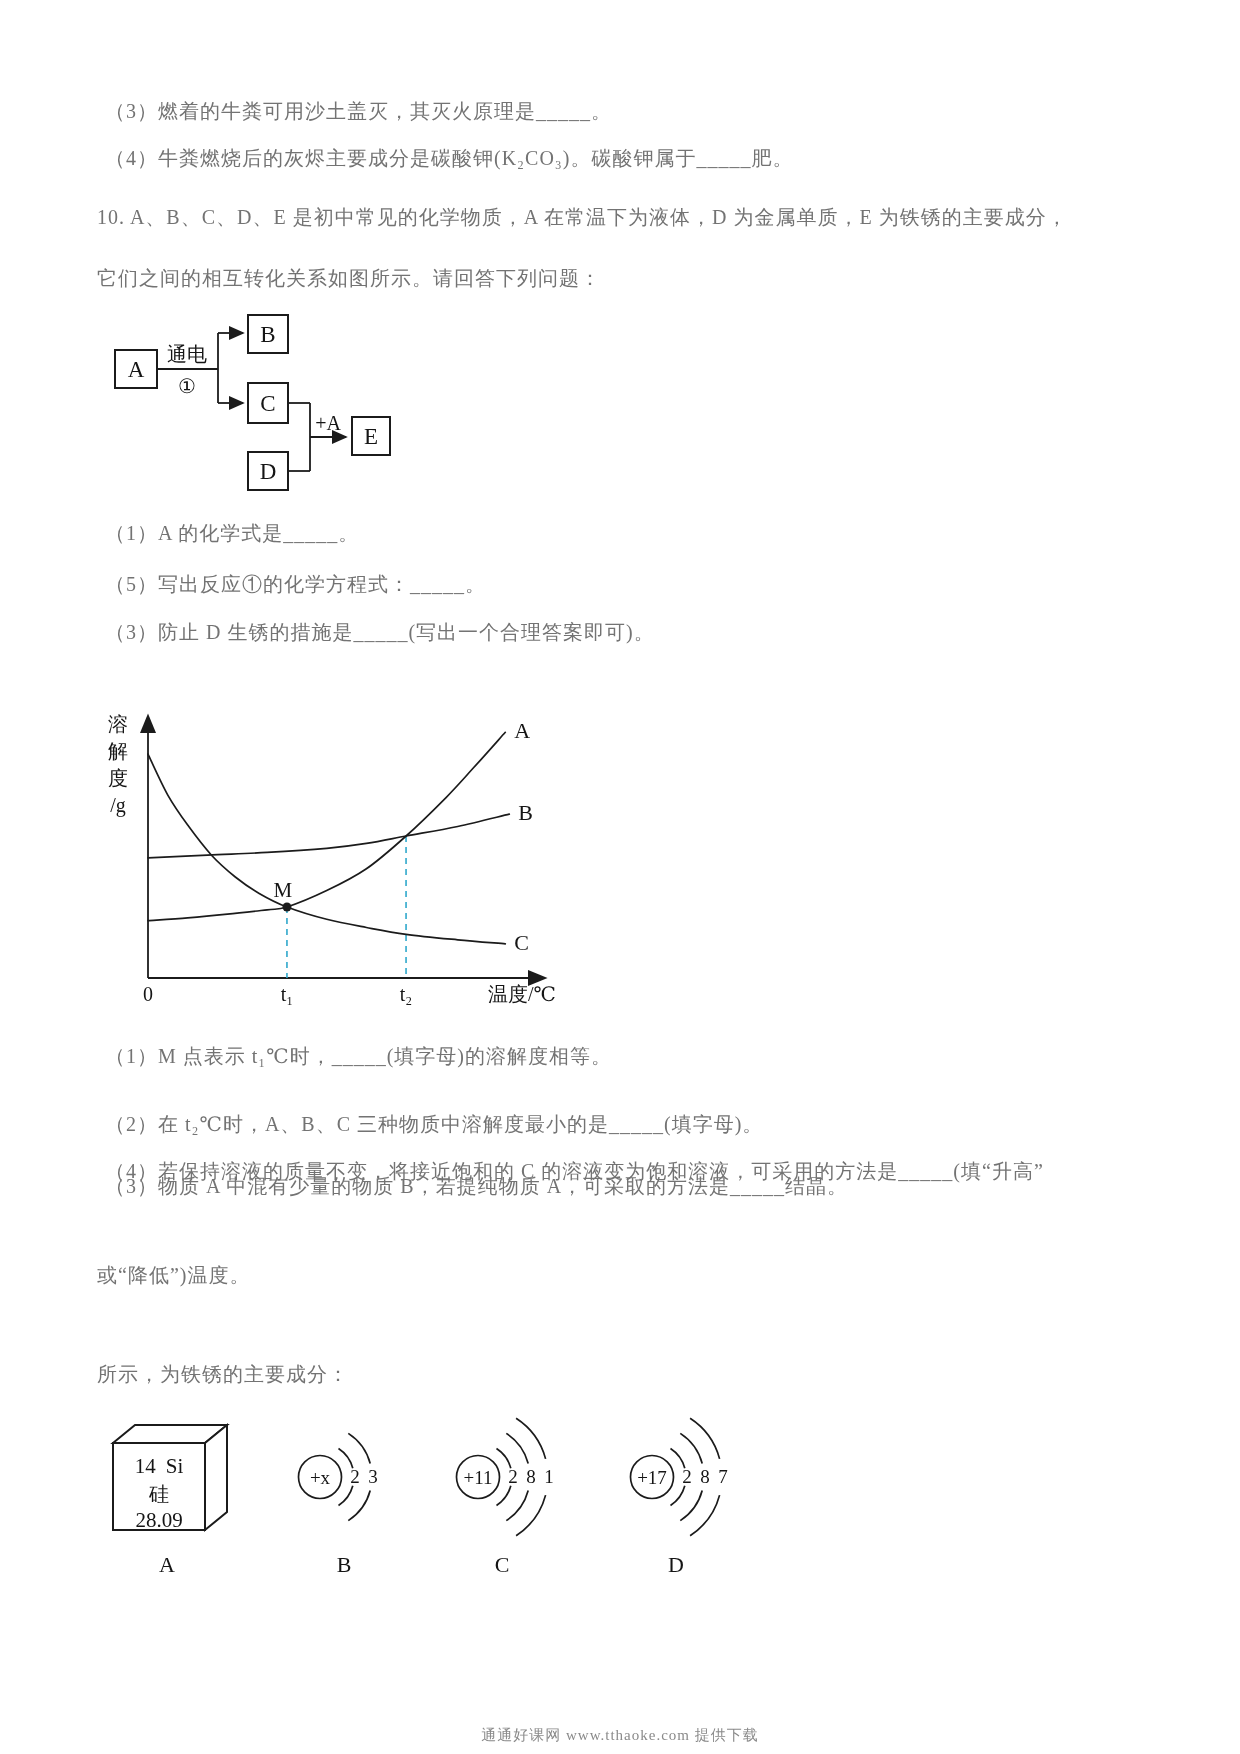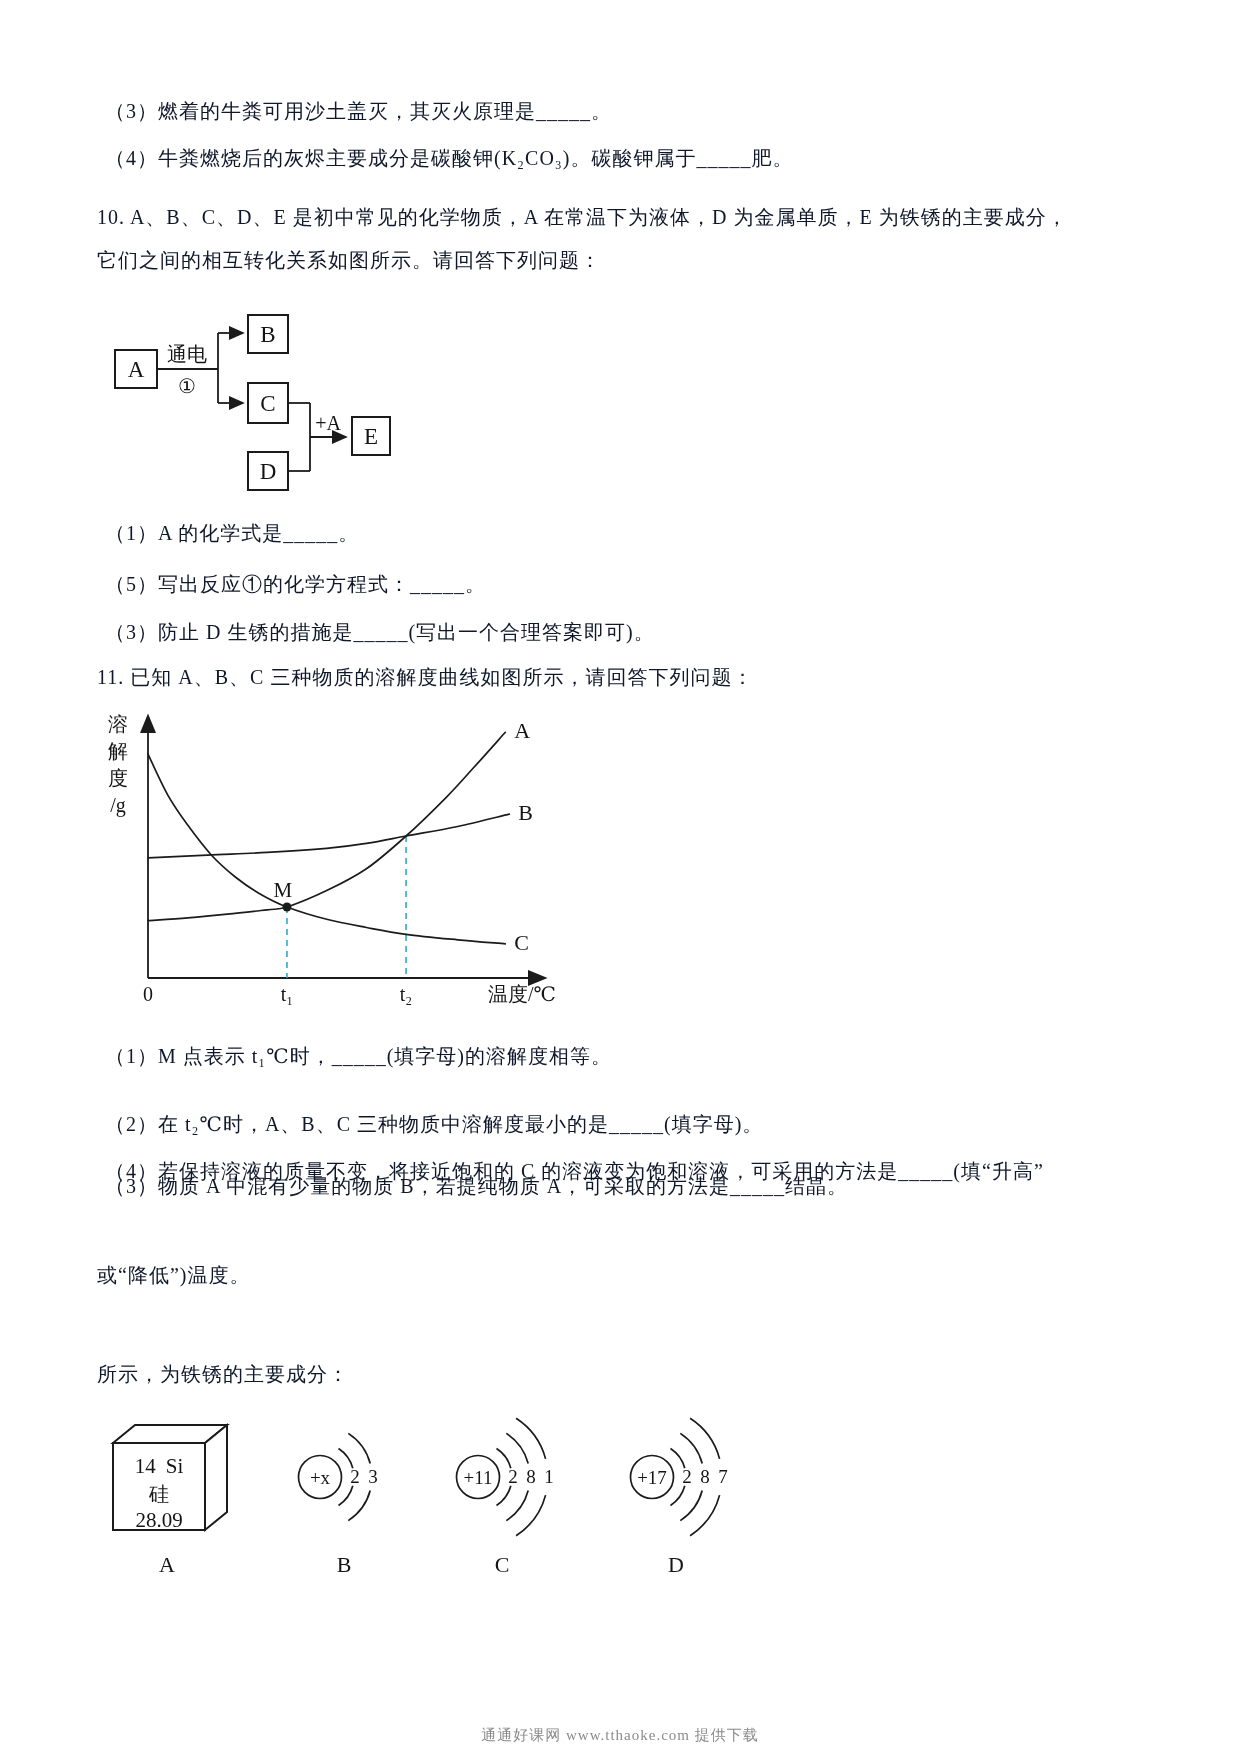--- a/index.html
+++ b/index.html
@@ -3,41 +3,41 @@
 <meta charset="utf-8">
 <style>
   html,body{margin:0;padding:0;background:#e8e8e8;}
   .page{
     position:relative;width:1240px;height:1754px;background:#ffffff;
     font-family:"Liberation Serif","DejaVu Serif",serif;color:#151515;
     margin:0 auto;overflow:hidden;
   }
   .tl{
     position:absolute;font-size:20px;line-height:28px;
-    letter-spacing:1px;white-space:pre;color:#0f172a;
+    letter-spacing:1px;white-space:pre;color:#737373;
   }
   .footer{
     position:absolute;left:0;width:100%;text-align:center;
     font-size:15px;color:#8a8a8a;letter-spacing:1px;
   }
   svg{position:absolute;overflow:visible;}
   svg text{font-family:"Liberation Serif","DejaVu Serif",serif;fill:#151515;}
   .box{fill:none;stroke:#1b1b1b;stroke-width:2;}
   .wire{stroke:#1b1b1b;stroke-width:1.8;fill:none;}
 </style>
 </head>
 <body>
 
 <div class="page">
 
   <div class="tl" style="top:97px;left:105px">（3）燃着的牛粪可用沙土盖灭，其灭火原理是_____。</div>
   <div class="tl" style="top:144px;left:105px">（4）牛粪燃烧后的灰烬主要成分是碳酸钾(K₂CO₃)。碳酸钾属于_____肥。</div>
 
   <div class="tl" style="top:203px;left:97px">10. A、B、C、D、E 是初中常见的化学物质，A 在常温下为液体，D 为金属单质，E 为铁锈的主要成分，</div>
-  <div class="tl" style="top:246px;left:97px">它们之间的相互转化关系如图所示。请回答下列问题：</div>
+  <div class="tl" style="top:264px;left:97px">它们之间的相互转化关系如图所示。请回答下列问题：</div>
 
   <svg style="left:95px;top:280px" width="320" height="220" viewBox="0 0 320 220">
     <defs>
       <marker id="ah" markerWidth="10" markerHeight="9" refX="8" refY="4" orient="auto">
         <path d="M0,0 L9,4 L0,8 Z" fill="#1b1b1b"></path>
       </marker>
     </defs>
 
     <line class="wire" x1="62" y1="89" x2="123" y2="89"></line>
     <line class="wire" x1="123" y1="53" x2="123" y2="123"></line>
@@ -61,21 +61,20 @@
     <text x="276" y="164" font-size="23" text-anchor="middle">E</text>
     <text x="92" y="81" font-size="20" text-anchor="middle">通电</text>
     <text x="92" y="113" font-size="20" text-anchor="middle">①</text>
     <text x="233" y="150" font-size="20" text-anchor="middle">+A</text>
   </svg>
 
   <div class="tl" style="top:519px;left:105px">（1）A 的化学式是_____。</div>
   <div class="tl" style="top:570px;left:105px">（5）写出反应①的化学方程式：_____。</div>
   <div class="tl" style="top:618px;left:105px">（3）防止 D 生锈的措施是_____(写出一个合理答案即可)。</div>
 
-  <div class="tl" style="top:663px;left:97px">11. 已知 A、B、C 三种物质的溶解度曲线如图所示，请回答下列问题：</div>
 
   <svg id="sol-chart" style="left:95px;top:695px" width="480" height="315" viewBox="0 0 480 315">
     <defs>
       <marker id="ah2" markerWidth="12" markerHeight="10" refX="9" refY="4.5" orient="auto">
         <path d="M0,0 L11,4.5 L0,9 Z" fill="#1b1b1b"></path>
       </marker>
     </defs>
     <line x1="53" y1="283" x2="449" y2="283" stroke="#1b1b1b" stroke-width="1.8" marker-end="url(#ah2)"></line>
     <line x1="53" y1="283" x2="53" y2="22" stroke="#1b1b1b" stroke-width="1.8" marker-end="url(#ah2)"></line>
     <g id="chart-dynamic">

